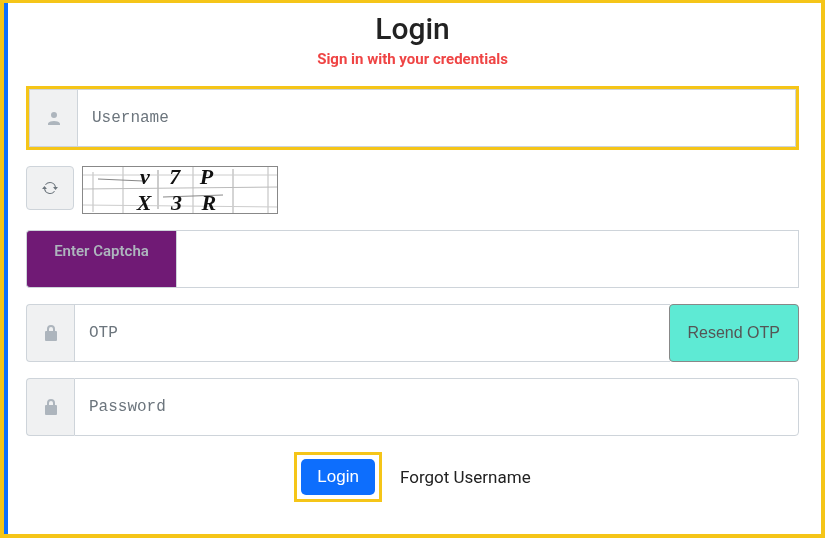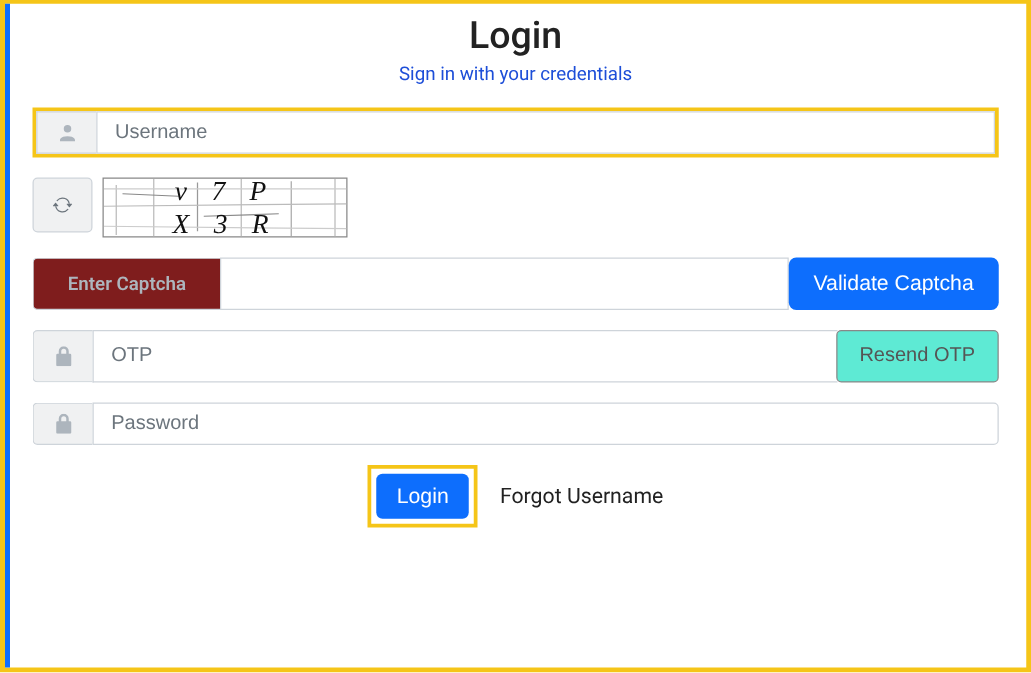--- a/index.html
+++ b/index.html
@@ -31,22 +31,23 @@
       text-align: center;
     }
     .title {
       font-size: 30px;
       font-weight: 500;
       color: #222;
       margin-bottom: 4px;
     }
     .subtitle {
       font-size: 15px;
-      color: #1d4ed8;
+      color: #ef4444;
       margin-bottom: 18px;
+      font-weight: bold;
     }
     .input-group {
       display: flex;
       align-items: stretch;
       margin-bottom: 16px;
       text-align: left;
     }
     .input-group-prepend {
       background: #f0f1f2;
       border: 1px solid #ced4da;
@@ -55,24 +56,25 @@
       width: 48px;
       display: flex;
       align-items: center;
       justify-content: center;
       color: #adb5bd;
     }
     .form-control {
       flex: 1;
       border: 1px solid #ced4da;
       border-radius: 0 4px 4px 0;
-      padding: 7px 14px;
+      padding: 19px 14px;
       font-size: 16px;
       color: #4c1d95;
       outline: none;
+      font-family: Liberation Mono, monospace;
     }
     .form-control::placeholder { color: #6c757d; }
     .highlight-frame { border: 3px solid #f5c518; padding: 0; margin-bottom: 16px; }
     .highlight-frame .input-group { margin-bottom: 0; }
     .highlight-frame .form-control { border-radius: 0; }
     .highlight-frame .input-group-prepend { border-radius: 0; }
 
     .captcha-row {
       display: flex;
       align-items: flex-start;
@@ -98,36 +100,36 @@
       background: #fff;
       position: relative;
       overflow: hidden;
     }
     .captcha-text {
       position: absolute;
       top: 50%; left: 50%;
       transform: translate(-50%, -50%);
       font-family: "Times New Roman", serif;
       font-size: 22px;
-      font-weight: normal;
+      font-weight: bold;
       letter-spacing: 7px;
       color: #111;
       font-style: italic;
     }
     .captcha-lines {
       position: absolute; inset: 0;
     }
 
     .captcha-validate-row {
       display: flex;
       align-items: stretch;
       margin-bottom: 16px;
     }
     .captcha-label {
-      background: #7f1d1d;
+      background: #701a75;
       border: 1px solid #ced4da;
       border-right: none;
       border-radius: 4px 0 0 4px;
       padding: 11px 14px;
       color: #adb5bd;
       font-weight: 600;
       font-size: 15px;
       width: 150px;
     }
     .captcha-spacer {
@@ -229,21 +231,20 @@
           <line x1="15" y1="12" x2="60" y2="14" stroke="#888" stroke-width="1"></line>
           <line x1="80" y1="30" x2="140" y2="28" stroke="#888" stroke-width="1"></line>
         </svg>
         <span class="captcha-text">v 7 P X 3 R</span>
       </div>
     </div>
 
     <div class="captcha-validate-row">
       <div class="captcha-label">Enter Captcha</div>
       <input class="captcha-spacer form-control" style="border-radius: 0px;">
-      <button class="validate-btn">Validate Captcha</button>
     </div>
 
     <div class="input-group otp-row">
       <span class="input-group-prepend">
         <svg width="14" height="16" viewBox="0 0 14 16" fill="currentColor">
             <path d="M11 6V4a4 4 0 1 0-8 0v2H2a1 1 0 0 0-1 1v8a1 1 0 0 0 1 1h10a1 1 0 0 0 1-1V7a1 1 0 0 0-1-1h-1zM5 4a2 2 0 1 1 4 0v2H5V4z"></path>
           </svg>
       </span>
       <input class="form-control" type="text" placeholder="OTP" style="">
       <button class="resend-btn">Resend OTP</button>

